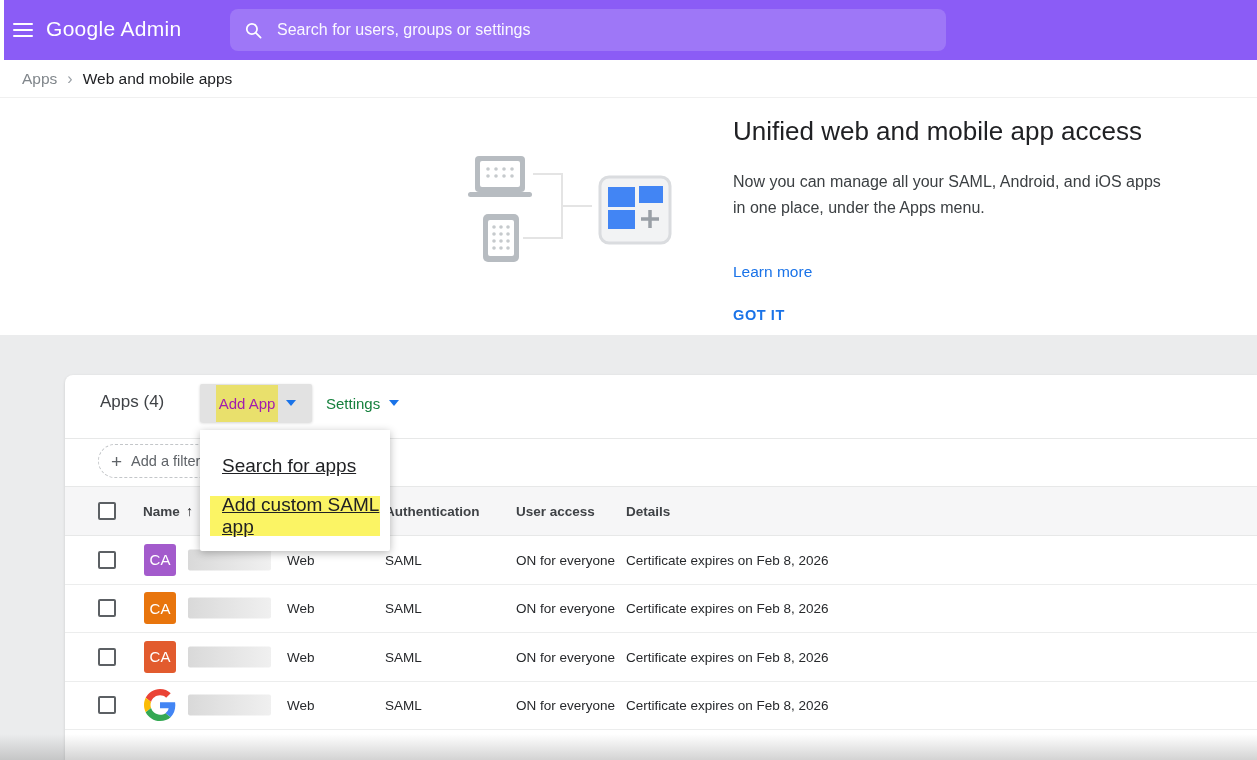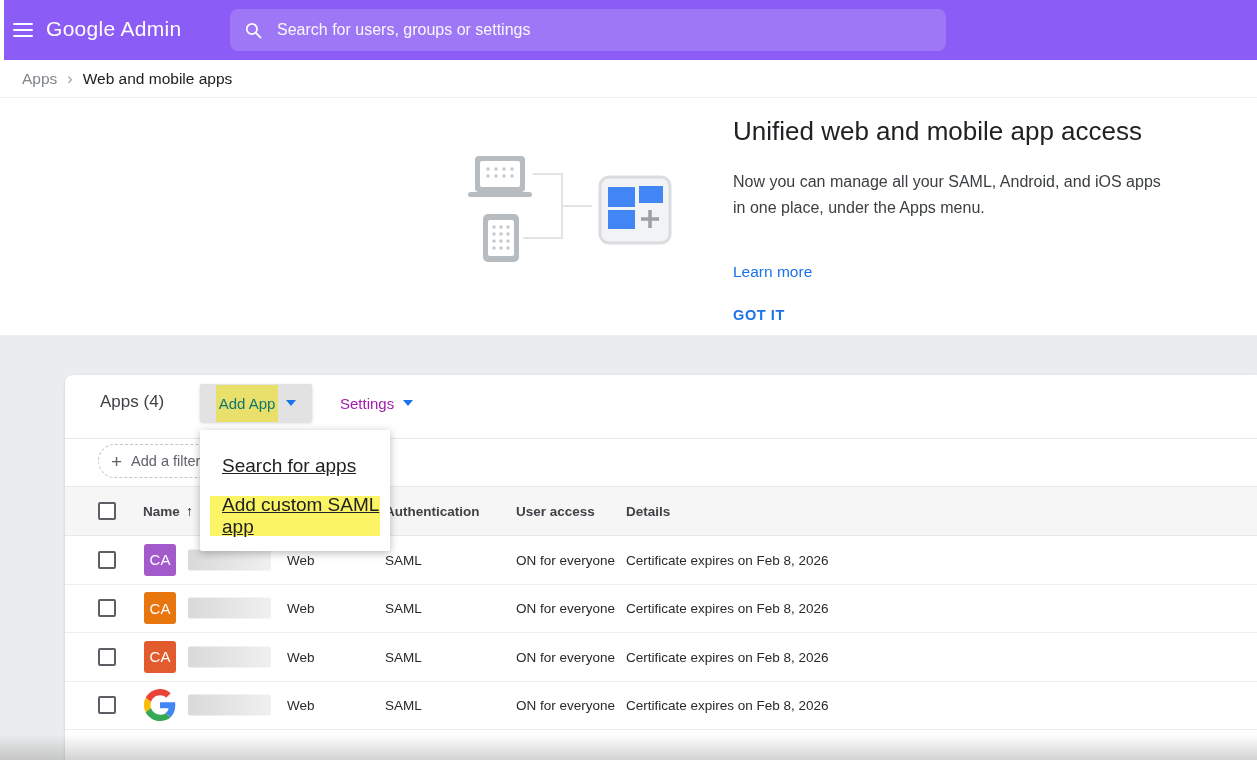--- a/index.html
+++ b/index.html
@@ -32,23 +32,23 @@
   .hero-learn { display:inline-block; margin-top:24px; color:#1a73e8; font-size:15.5px; text-decoration:none; cursor:pointer; }
   .hero-gotit { display:inline-block; margin-top:26px; color:#1a73e8; font-size:14.5px; font-weight:bold; letter-spacing:.6px; background:none; border:none; cursor:pointer; font-family:"Liberation Sans", sans-serif; }
 
   
   .section-bg { position:absolute; left:0; top:335px; width:1257px; height:425px; background:#ebeced; }
   .card { position:absolute; left:65px; top:40px; width:1192px; height:385px; background:#fff; border-radius:8px 0 0 0; box-shadow:0 1px 3px rgba(0,0,0,0.14); }
 
   .card-header { position:absolute; left:0; top:0; width:100%; height:64px; border-bottom:1px solid #e7e8e8; }
   .apps-count { position:absolute; left:35px; top:17px; color:#3f4246; font-size:17px; }
   .addapp-btn { position:absolute; left:135px; top:9px; width:112px; height:38px; background:#e2e2e2; border:none; border-radius:2px; box-shadow:0 1px 3px rgba(0,0,0,0.18); cursor:pointer; display:flex; align-items:center; justify-content:center; gap:8px; font-family:"Liberation Sans", sans-serif; }
-  .addapp-label { background:#e9e06c; color:#0f766e; font-size:15px; padding:10px 3px; }
+  .addapp-label { background:#e9e06c; color:#a21caf; font-size:15px; padding:10px 3px; }
   .caret-down { width:0; height:0; border-left:5px solid transparent; border-right:5px solid transparent; border-top:6px solid #1a73e8; display:inline-block; }
-  .settings-btn { position:absolute; left:275px; top:9px; height:38px; background:none; border:none; cursor:pointer; display:flex; align-items:center; gap:9px; color:#a21caf; font-size:15px; font-family:"Liberation Sans", sans-serif; }
+  .settings-btn { position:absolute; left:261px; top:9px; height:38px; background:none; border:none; cursor:pointer; display:flex; align-items:center; gap:9px; color:#15803d; font-size:15px; font-family:"Liberation Sans", sans-serif; }
 
   .filter-row { position:absolute; left:0; top:55px; width:100%; height:57px; border-bottom:1px solid #e7e8e8; }
   .filter-chip { position:absolute; left:33px; top:14px; height:34px; padding:0 16px 0 12px; border:1.5px dashed #c3c6c9; border-radius:17px; background:#fff; display:flex; align-items:center; gap:9px; color:#5f6368; font-size:14.5px; cursor:pointer; }
   .filter-plus { font-size:19px; color:#5f6368; line-height:1; }
 
   .thead { position:absolute; left:0; top:112px; width:100%; height:49px; background:#f6f6f7; border-bottom:1px solid #e7e8e8; }
   .checkbox { display:inline-block; width:18px; height:18px; border:2px solid #5c6064; border-radius:2px; background:#fff; cursor:pointer; }
   .cell { position:absolute; top:50%; transform:translateY(-50%); white-space:nowrap; }
   .c-check { left:33px; } .c-icon { left:79px; } .c-name { left:123px; }
   .c-platform { left:222px; } .c-auth { left:320px; } .c-user { left:451px; } .c-details { left:561px; }

